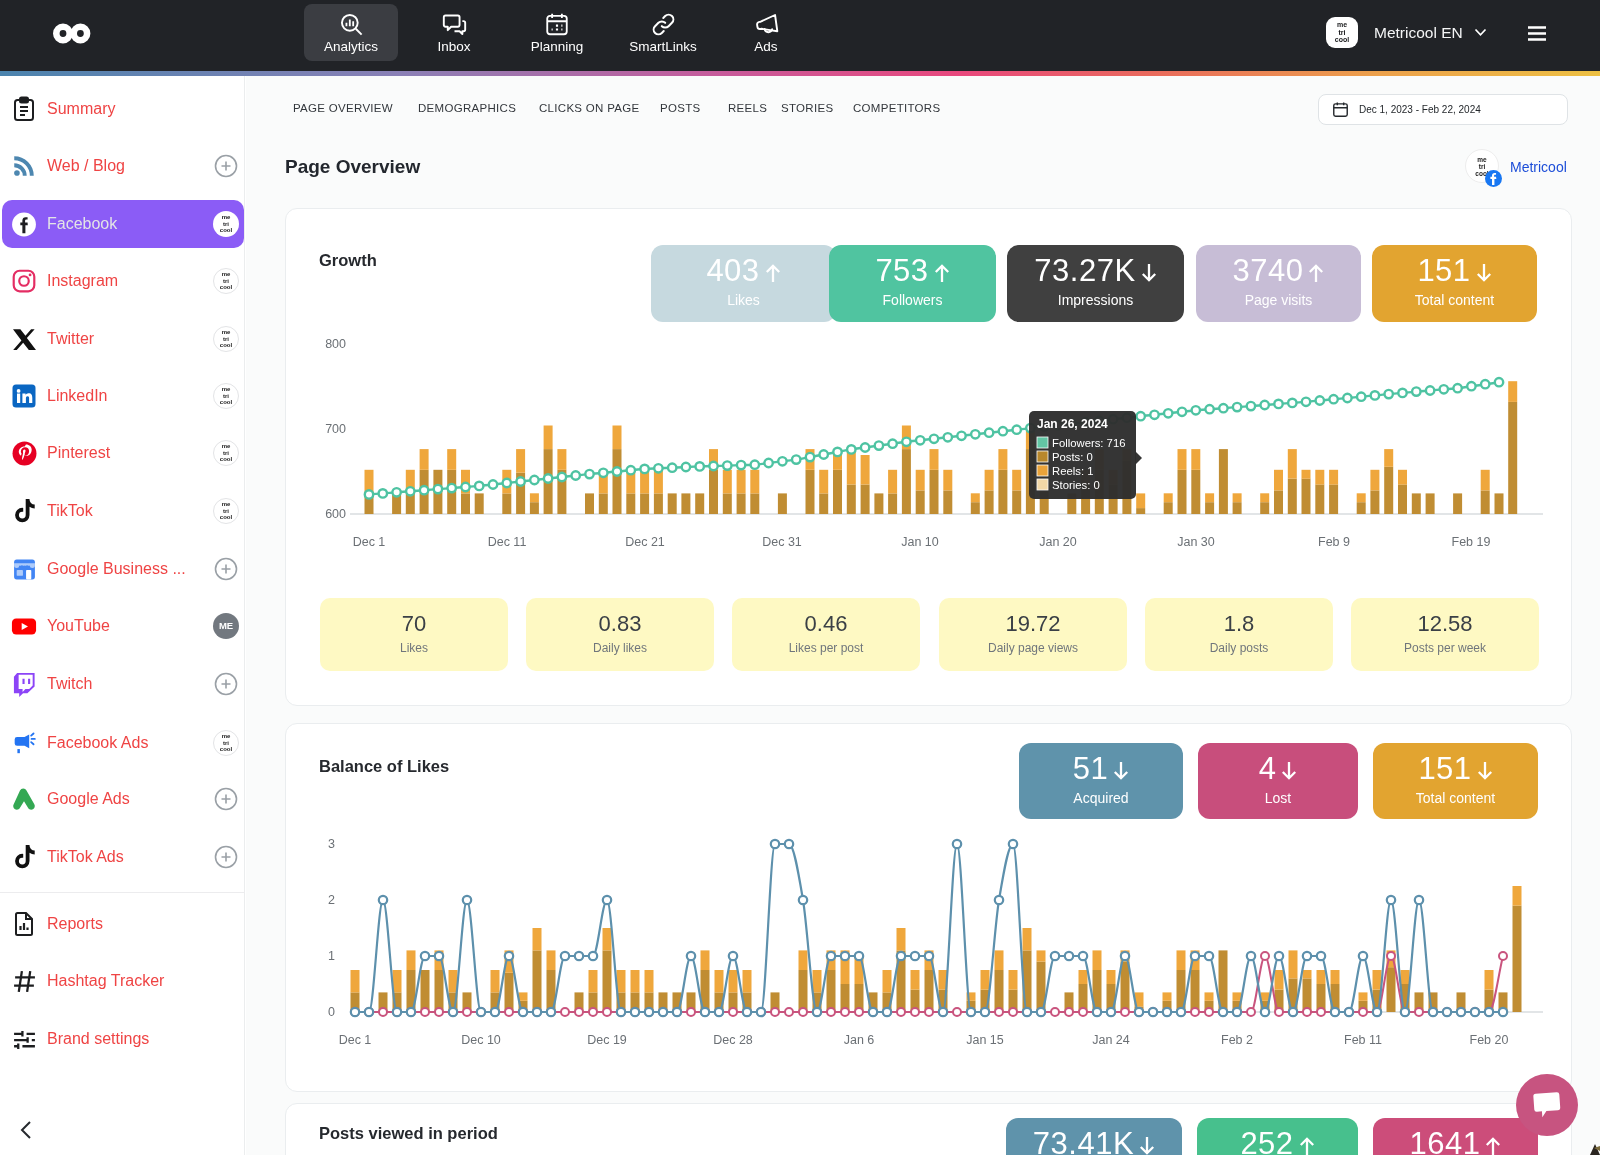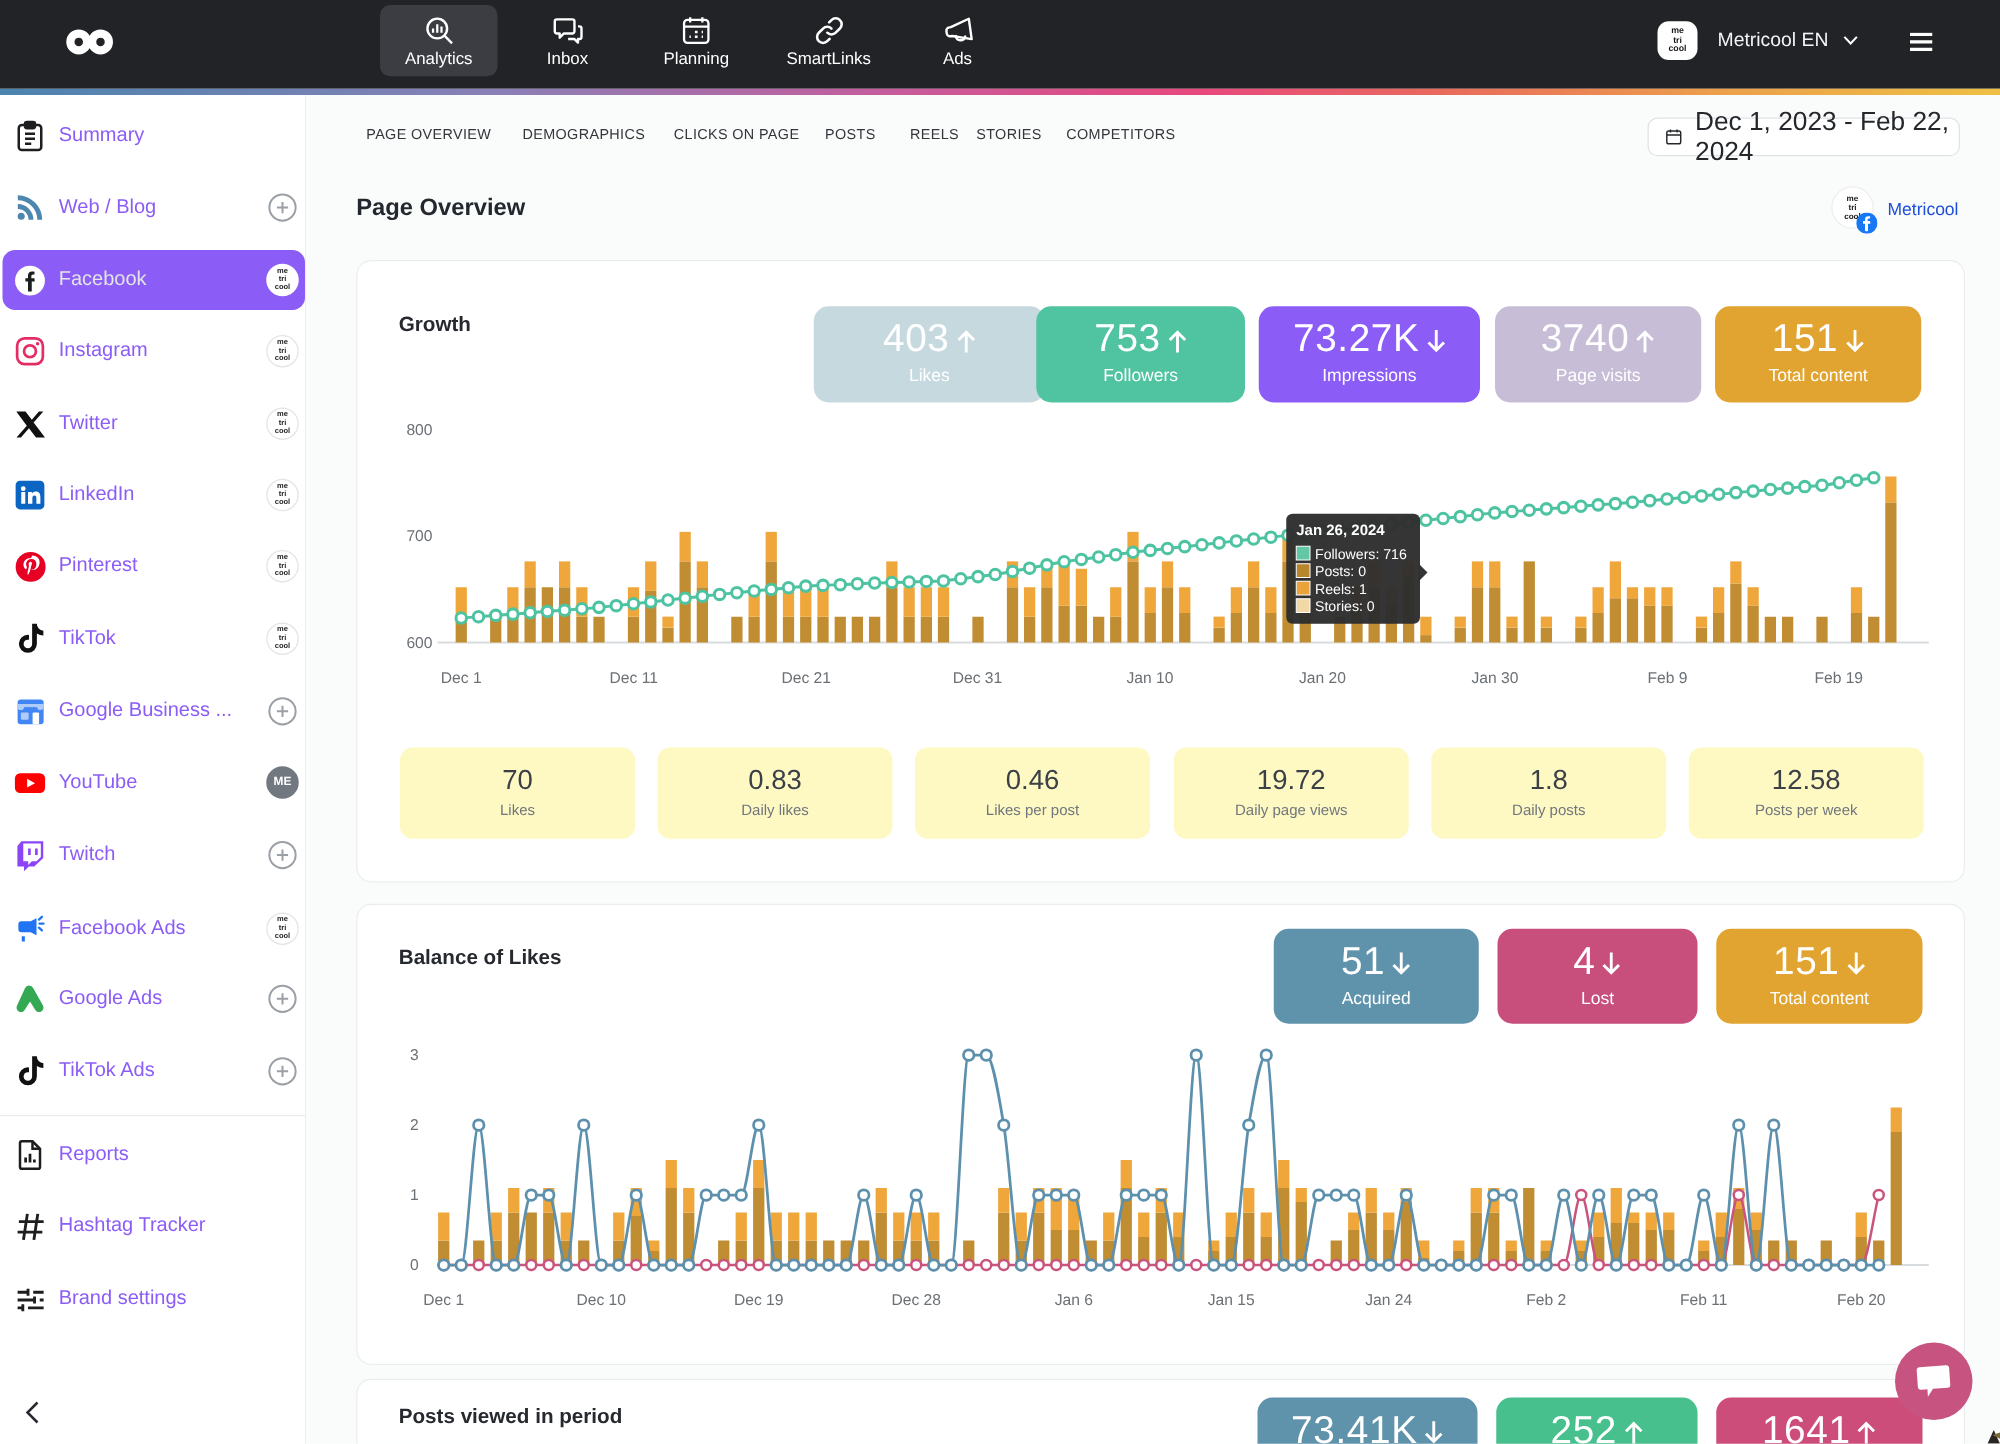--- a/index.html
+++ b/index.html
@@ -9,35 +9,35 @@
 #grad{position:absolute;left:0;top:71px;width:1600px;height:5px;
  background:linear-gradient(90deg,#4b84ae 0%,#8a80b6 25%,#c75b9b 45%,#e8487d 60%,#e96a5c 72%,#eca04b 86%,#edc043 100%);}
 .navitem{position:absolute;top:4px;height:57px;width:94px;text-align:center;color:#fff;}
 .navitem .ic{height:34px;padding-top:7px;}
 .navitem .lb{font-size:13.5px;margin-top:1px;}
 #nav-analytics{background:#3b3d42;border-radius:8px;}
 
 #side{position:absolute;left:0;top:76px;width:245px;height:1079px;background:#fff;border-right:1px solid #ebedee;}
 .srow{position:absolute;left:0;width:245px;height:48px;display:flex;align-items:center;}
 .srow .sic{width:26px;height:26px;margin-left:11px;display:flex;align-items:center;justify-content:center;}
-.srow .stx{margin-left:10px;font-size:16px;color:#8b5cf6;}
+.srow .stx{margin-left:10px;font-size:16px;color:#ef4444;}
 .badge-plus{position:absolute;left:214px;top:50%;margin-top:-12px;width:24px;height:24px;}
 .badge-mc{position:absolute;left:213px;top:50%;margin-top:-13px;width:26px;height:26px;border-radius:50%;
  background:#fff;display:flex;flex-direction:column;align-items:center;justify-content:center;
  font-weight:bold;color:#1c1c1c;font-size:6px;line-height:6.5px;letter-spacing:0;}
 #fbrow{position:absolute;left:2px;top:124px;width:242px;height:48px;background:#8b5cf6;border-radius:10px;
  display:flex;align-items:center;}
 #fbrow .stx{color:#e3e4e6;margin-left:10px;font-size:16px;}
 .sdiv{position:absolute;left:0;width:245px;border-top:1px solid #ececee;}
 
 #main{position:absolute;left:246px;top:76px;width:1354px;height:1079px;background:#fafbfb;}
 .tab{position:absolute;top:102px;font-size:11.5px;color:#33373c;letter-spacing:0.3px;}
 #datebtn{position:absolute;left:1318px;top:94px;width:250px;height:31px;background:#fff;border:1px solid #dfe3e6;
  border-radius:8px;display:flex;align-items:center;}
-#datebtn .dtx{font-size:21px;color:#24282c;margin-left:10px;}
+#datebtn .dtx{font-size:10px;color:#24282c;margin-left:10px;}
 #h1{position:absolute;left:285px;top:156px;font-size:19px;font-weight:bold;color:#23272e;}
 .card{position:absolute;left:285px;width:1287px;background:#fff;border:1px solid #eaedef;border-radius:12px;padding-left:11px;}
 .ctitle{position:absolute;left:33px;font-size:16.5px;font-weight:bold;color:#26292e;}
 .pill{position:absolute;border-radius:12px;color:#fff;text-align:center;overflow:hidden;}
 .pill .n{font-size:31px;margin-top:8px;letter-spacing:0.5px;}
 .pill .l{font-size:14px;margin-top:3px;}
 .sbox{position:absolute;top:389px;width:188px;height:73px;background:#fef9c3;border-radius:10px;text-align:center;}
 .sbox .v{font-size:22px;color:#3b4046;margin-top:13px;}
 .sbox .l{font-size:12px;color:#70767c;margin-top:4px;}
 #chat{position:absolute;left:1516px;top:1074px;width:62px;height:62px;border-radius:50%;background:#c75480;}
@@ -353,21 +353,21 @@
           <path d="M8 19V2.8 M1.8 9 8 2.8 14.2 9"></path>
         </svg></div>
       <div class="l">Likes</div>
     </div>
     <div class="pill" style="left:543px;top:36px;width:167px;height:77px;background:#50c4a0;">
       <div class="n">753<svg style="margin-left:5px;vertical-align:-1.5px" width="16" height="20" viewBox="0 0 16 20" fill="none" stroke="#fff" stroke-width="2.3">
           <path d="M8 19V2.8 M1.8 9 8 2.8 14.2 9"></path>
         </svg></div>
       <div class="l">Followers</div>
     </div>
-    <div class="pill" style="left:721px;top:36px;width:177px;height:77px;background:#8b5cf6;">
+    <div class="pill" style="left:721px;top:36px;width:177px;height:77px;background:#404040;">
       <div class="n">73.27K<svg style="margin-left:5px;vertical-align:-1.5px" width="16" height="20" viewBox="0 0 16 20" fill="none" stroke="#fff" stroke-width="2.3">
           <path d="M8 1v16.2 M1.8 11 8 17.2 14.2 11"></path>
         </svg></div>
       <div class="l">Impressions</div>
     </div>
     <div class="pill" style="left:910px;top:36px;width:165px;height:77px;background:#c7bdd6;">
       <div class="n">3740<svg style="margin-left:5px;vertical-align:-1.5px" width="16" height="20" viewBox="0 0 16 20" fill="none" stroke="#fff" stroke-width="2.3">
           <path d="M8 19V2.8 M1.8 9 8 2.8 14.2 9"></path>
         </svg></div>
       <div class="l">Page visits</div>

